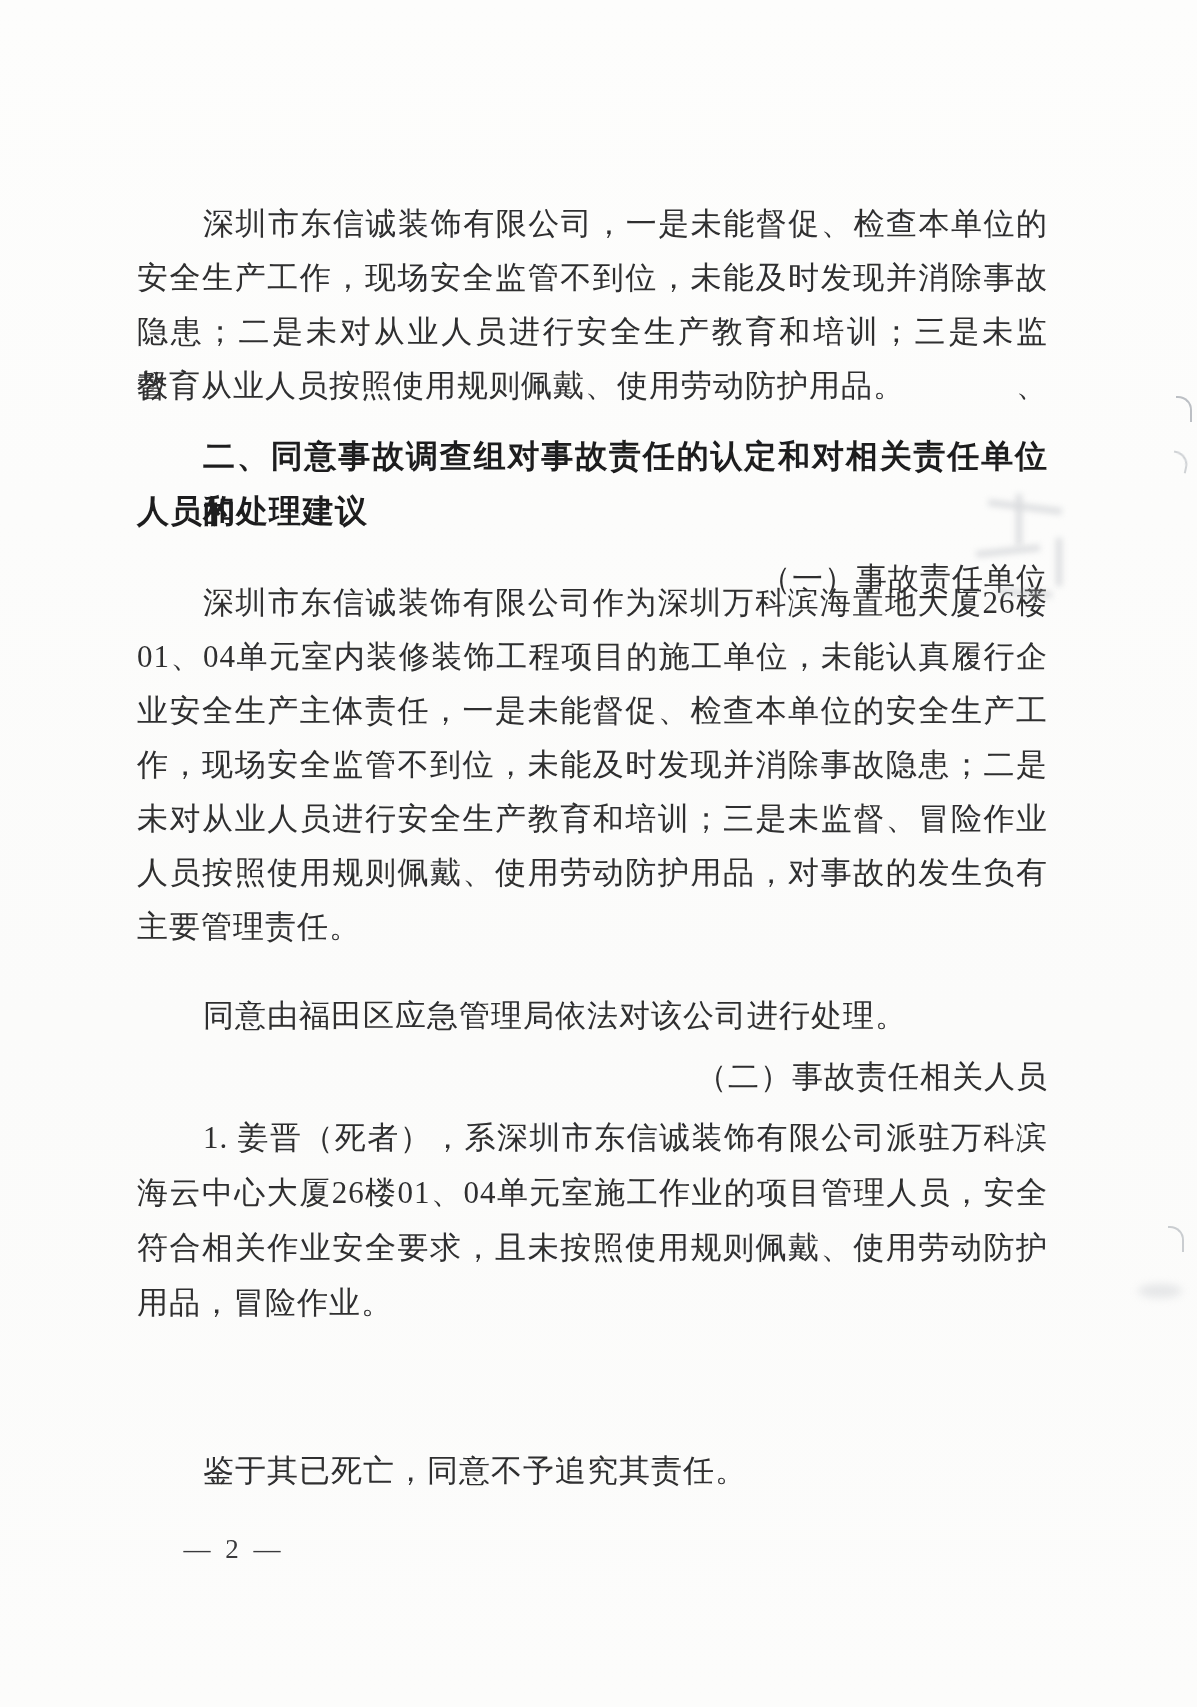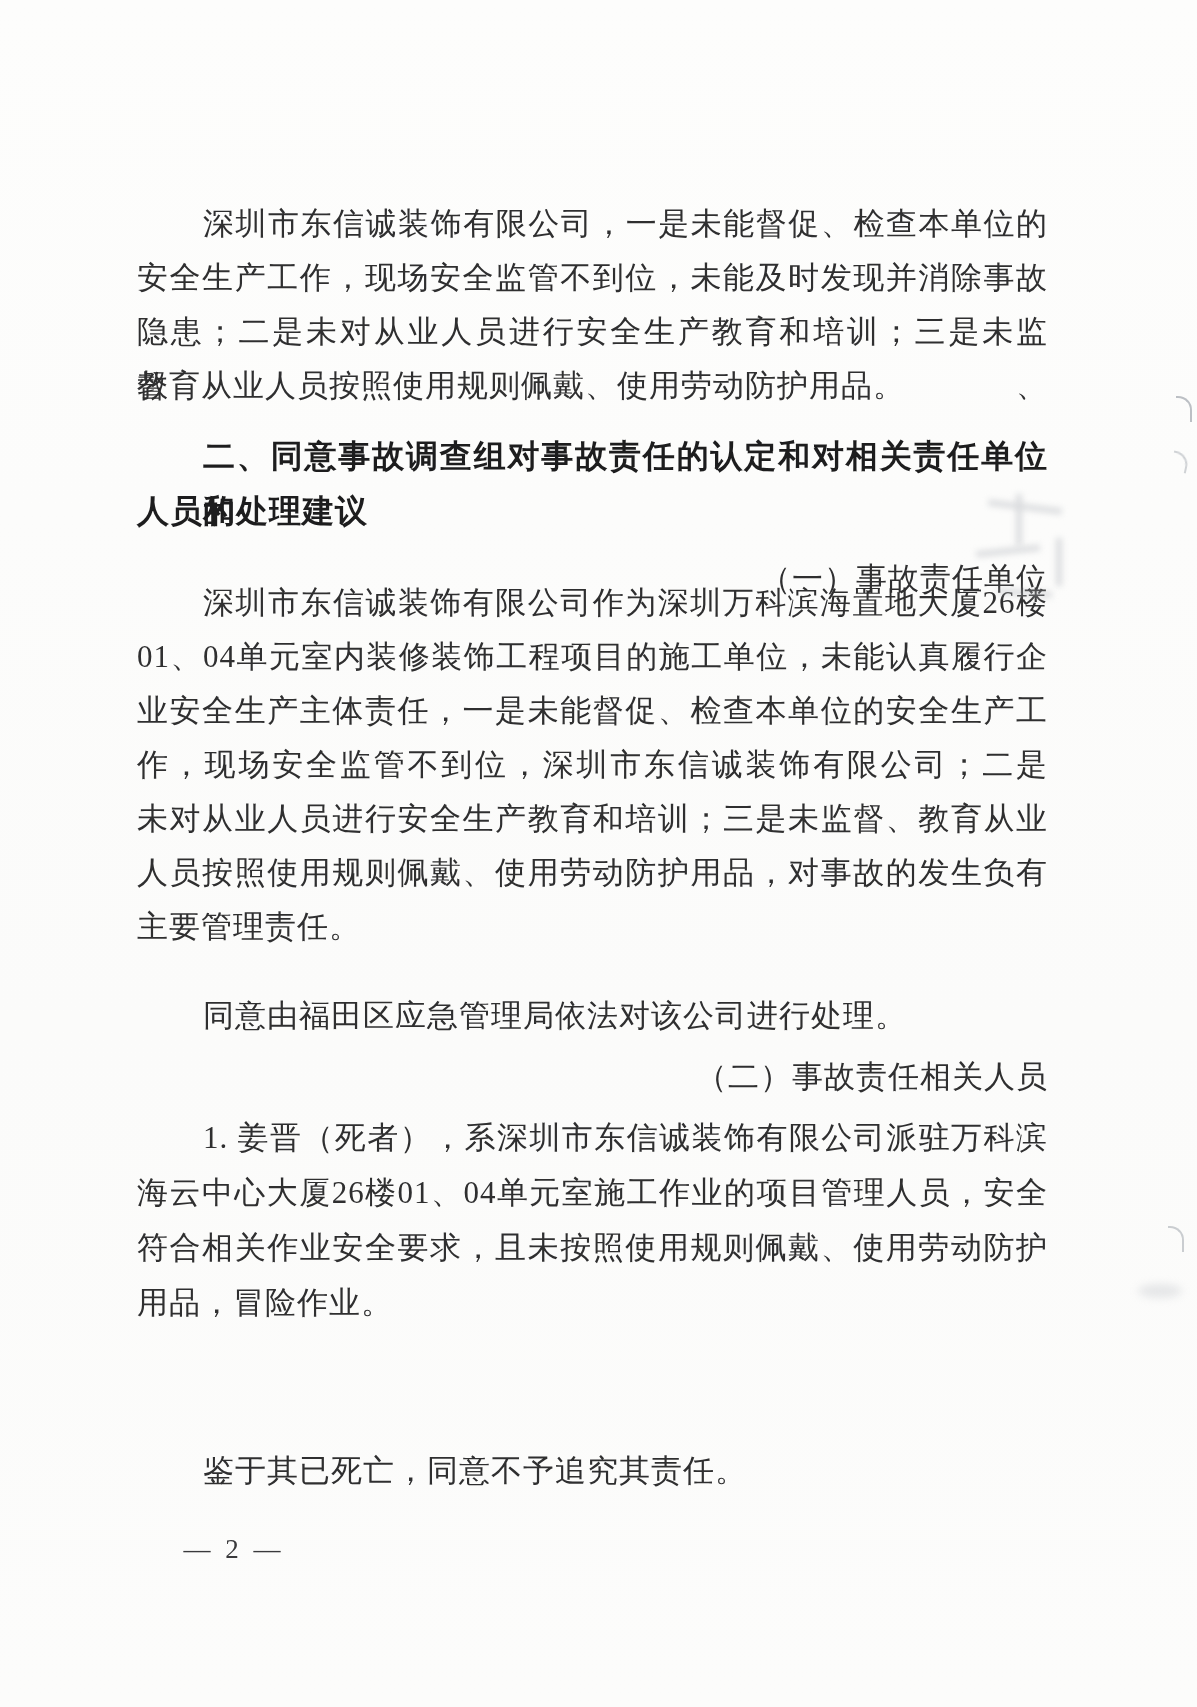--- a/index.html
+++ b/index.html
@@ -121,22 +121,22 @@
   </div>
 
   <div class="para subhead" style="top:551px">
     <span class="ln ind">（一）事故责任单位</span>
   </div>
 
   <div class="para" style="top:576px">
     <span class="ln ind full">深圳市东信诚装饰有限公司作为深圳万科滨海置地大厦26楼</span>
     <span class="ln full">01、04单元室内装修装饰工程项目的施工单位，未能认真履行企</span>
     <span class="ln full">业安全生产主体责任，一是未能督促、检查本单位的安全生产工</span>
-    <span class="ln full">作，现场安全监管不到位，深圳市东信诚装饰有限公司；二是</span>
-    <span class="ln full">未对从业人员进行安全生产教育和培训；三是未监督、教育从业</span>
+    <span class="ln full">作，现场安全监管不到位，未能及时发现并消除事故隐患；二是</span>
+    <span class="ln full">未对从业人员进行安全生产教育和培训；三是未监督、冒险作业</span>
     <span class="ln full">人员按照使用规则佩戴、使用劳动防护用品，对事故的发生负有</span>
     <span class="ln">主要管理责任。</span>
   </div>
 
   <div class="para subhead" style="top:1049px">
     <span class="ln ind">（二）事故责任相关人员</span>
   </div>
 
   <div class="para" style="top:989px">
     <span class="ln ind">同意由福田区应急管理局依法对该公司进行处理。</span>

